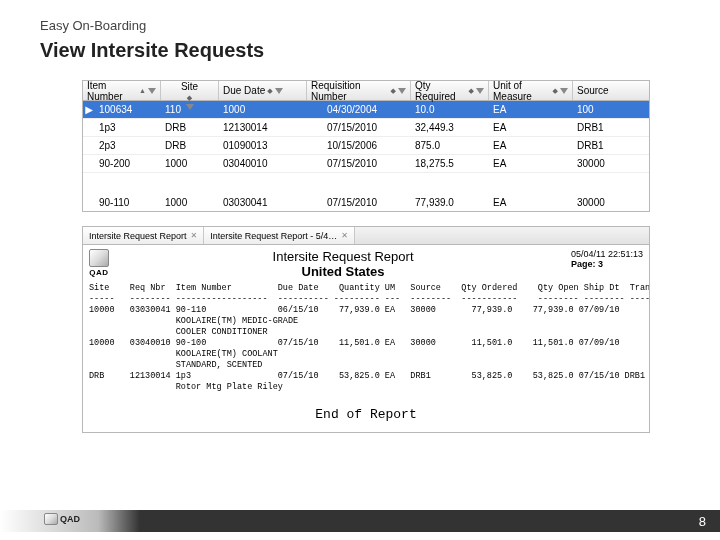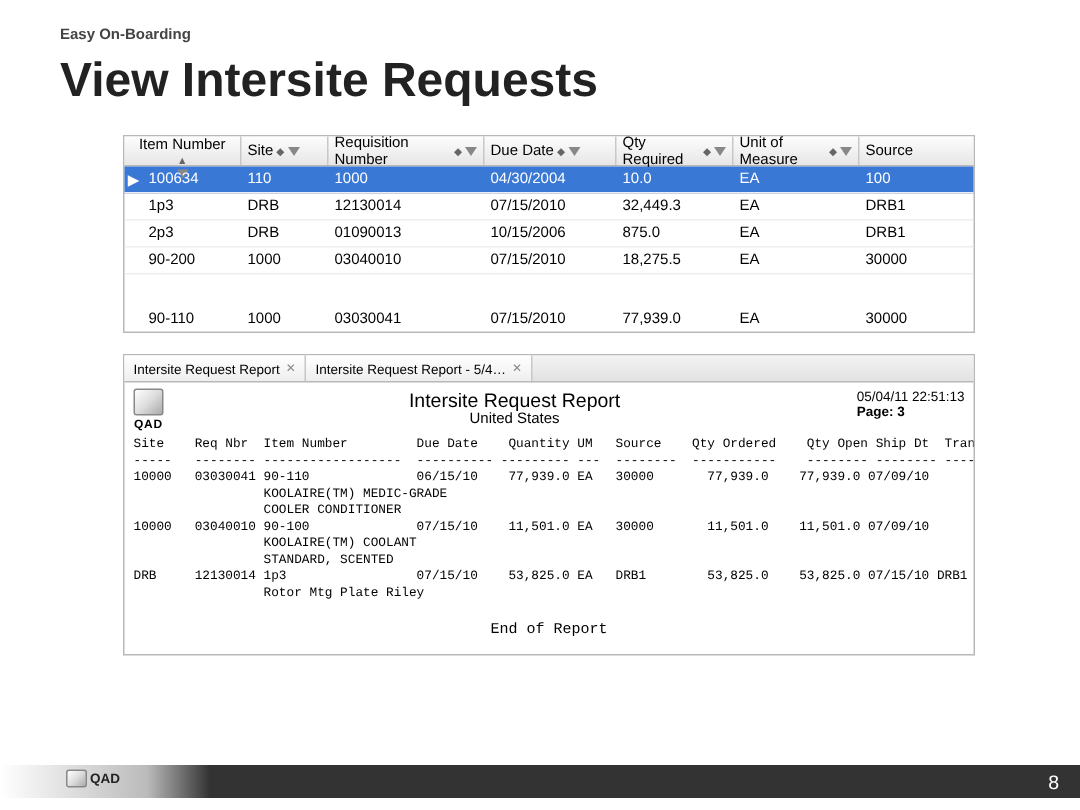--- a/index.html
+++ b/index.html
@@ -6,27 +6,27 @@
   body {
     width: 720px;
     height: 540px;
     font-family: Arial, Helvetica, sans-serif;
     background: #fff;
     position: relative;
     overflow: hidden;
   }
   .slide { padding: 18px 40px 0 40px; }
   .kicker {
-    font-size: 10px;
-    font-weight: bold;
+    font-size: 13px;
+    font-weight: normal;
     color: #444;
     margin-bottom: 6px;
   }
   .title {
-    font-size: 32px;
+    font-size: 20px;
     font-weight: bold;
     color: #222;
     margin-bottom: 18px;
   }
 
   
   .grid-panel {
     margin: 0 30px 14px 42px;
     border: 1px solid #b8b8b8;
     background: #fff;
@@ -65,22 +65,22 @@
     background: #3a78d6;
     color: #fff;
   }
   .grid-body .cell { padding: 0 4px; }
   .row-caret {
     width: 12px;
     text-align: center;
     color: #333;
   }
   .row.sel .row-caret { color: #fff; }
-  .c-item { width: 78px; flex-direction: column; }
-  .c-site { width: 58px; }
+  .c-item { width: 78px; }
+  .c-site { width: 58px; flex-direction: column; }
   .c-req  { width: 104px; }
   .c-due  { width: 88px; }
   .c-qty  { width: 78px; text-align: left; }
   .c-uom  { width: 84px; padding-left: 10px; }
   .c-src  { width: 70px; }
 
   
   .report-panel {
     margin: 0 30px 0 42px;
     border: 1px solid #b8b8b8;
@@ -118,33 +118,33 @@
   }
   .logo-sq {
     width: 20px; height: 18px;
     background: linear-gradient(135deg,#fff 0%,#ddd 50%,#aaa 100%);
     border: 1px solid #888;
     border-radius: 2px;
   }
   .logo-txt { font-size: 8px; font-weight: bold; letter-spacing: 0.5px; margin-top: 1px; }
   .report-title-blk { flex: 1; text-align: center; }
   .report-title { font-size: 13px; }
-  .report-sub { font-size: 10px; font-weight: normal; }
+  .report-sub { font-size: 13px; font-weight: bold; }
   .report-meta { font-size: 9px; text-align: left; }
   .report-text {
     font-family: "Courier New", monospace;
     font-size: 8.5px;
     line-height: 11px;
     white-space: pre;
     padding: 2px 6px 6px 6px;
     overflow: hidden;
   }
   .report-end {
     font-family: "Courier New", monospace;
-    font-size: 10px;
+    font-size: 13px;
     text-align: center;
     padding: 8px 0 10px 0;
   }
 
   
   .footer {
     position: absolute;
     left: 0; right: 0; bottom: 8px;
     height: 22px;
     display: flex;
@@ -194,27 +194,27 @@
       <div class="col c-item">
         <span>Item Number</span>
         <span class="tri">▲</span>
         <span class="funnel"></span>
       </div>
       <div class="col c-site">
         <span>Site</span>
         <span class="tri">◆</span>
         <span class="funnel"></span>
       </div>
+      <div class="col c-due">
+        <span>Due Date</span>
+        <span class="tri">◆</span>
+        <span class="funnel"></span>
+      </div>
       <div class="col c-req">
         <span>Requisition Number</span>
-        <span class="tri">◆</span>
-        <span class="funnel"></span>
-      </div>
-      <div class="col c-due">
-        <span>Due Date</span>
         <span class="tri">◆</span>
         <span class="funnel"></span>
       </div>
       <div class="col c-qty">
         <span>Qty Required</span>
         <span class="tri">◆</span>
         <span class="funnel"></span>
       </div>
       <div class="col c-uom">
         <span>Unit of Measure</span>

